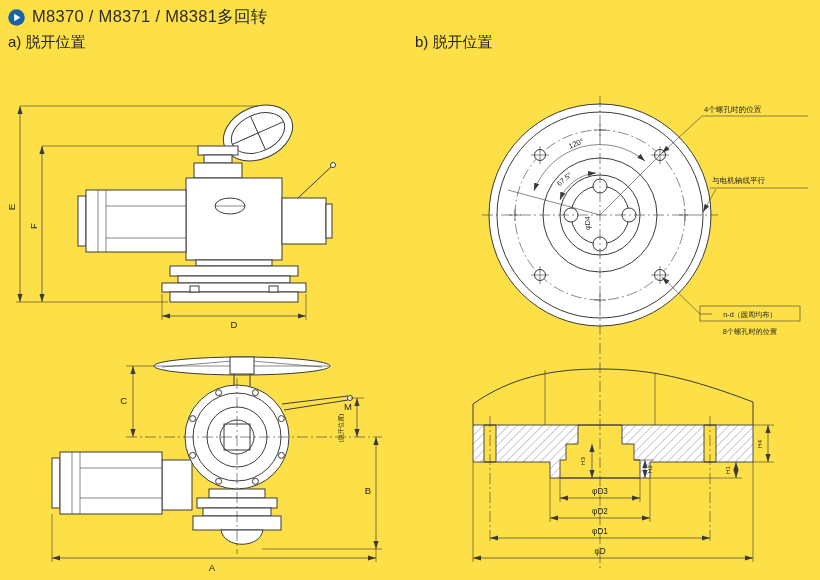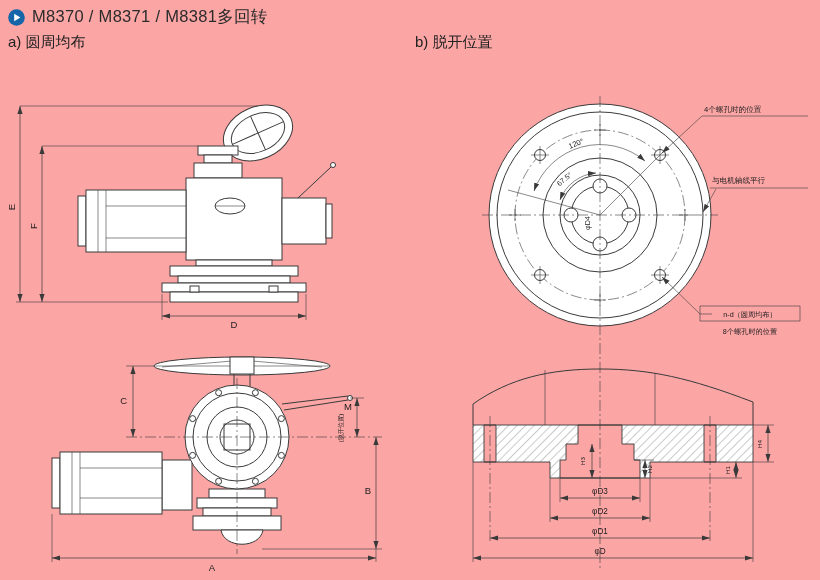--- a/index.html
+++ b/index.html
@@ -1,18 +1,18 @@
 <!DOCTYPE html>
 <html><head>
 <meta charset="utf-8">
 <style>
   * { margin:0; padding:0; box-sizing:border-box; }
   html,body { background:#ffffff; }
   .page {
-    position:relative; width:820px; height:580px; background:#fca5a5;
+    position:relative; width:820px; height:580px; background:#fde047;
     font-family:"Liberation Sans","DejaVu Sans",sans-serif; overflow:hidden;
   }
   .header { position:absolute; left:8px; top:6px; display:flex; align-items:center; gap:7px; }
   .title  { font-size:16.5px; color:#2b2b2b; letter-spacing:0.3px; }
   .sec    { position:absolute; top:33px; font-size:15px; color:#222; }
   .sec-a  { left:8px; }
   .sec-b  { left:415px; }
   svg.draw { position:absolute; left:0; top:0; }
 
   .s    { fill:none; stroke:#3a3a3a; stroke-width:1; }
@@ -36,21 +36,21 @@
 
 <div class="page">
 
   <div class="header">
     <svg width="17" height="17" viewBox="0 0 17 17">
       <circle cx="8.5" cy="8.5" r="8.3" fill="#1565a8"></circle>
       <path d="M6.2,4.8 L12.4,8.5 L6.2,12.2 Z" fill="#ffffff"></path>
     </svg>
     <span class="title">M8370 / M8371 / M8381多回转</span>
   </div>
-  <div class="sec sec-a">a) 圆周均布</div>
+  <div class="sec sec-a">a) 脱开位置</div>
   <div class="sec sec-b">b) 脱开位置</div>
 
   <svg class="draw" width="820" height="580" viewBox="0 0 820 580">
     <defs>
       <marker id="mE" markerWidth="9" markerHeight="7" refX="8" refY="3.5" orient="auto" markerUnits="userSpaceOnUse">
         <path d="M0,0.9 L8,3.5 L0,6.1 Z" fill="#3a3a3a"></path>
       </marker>
       <marker id="mS" markerWidth="9" markerHeight="7" refX="8" refY="3.5" orient="auto-start-reverse" markerUnits="userSpaceOnUse">
         <path d="M0,0.9 L8,3.5 L0,6.1 Z" fill="#3a3a3a"></path>
       </marker>

